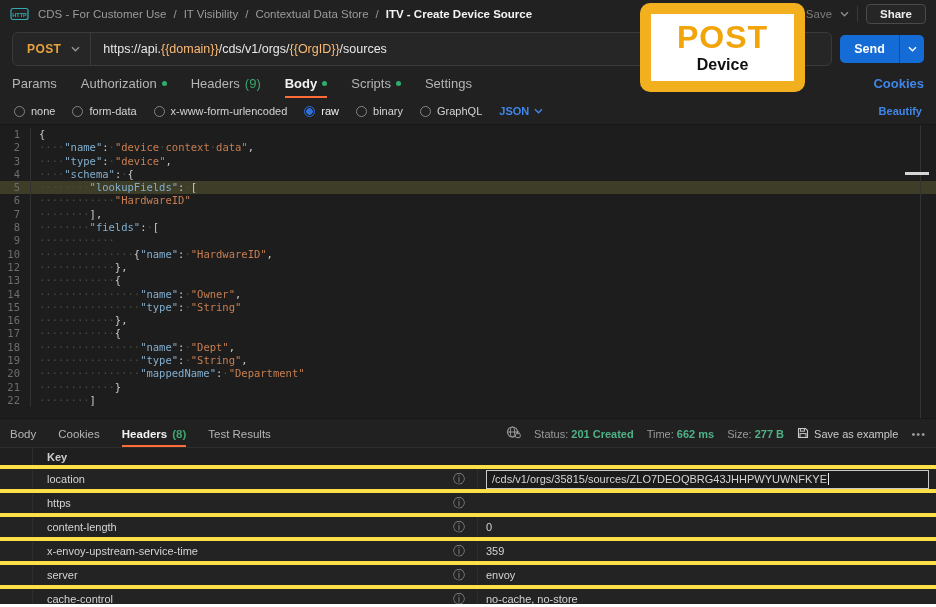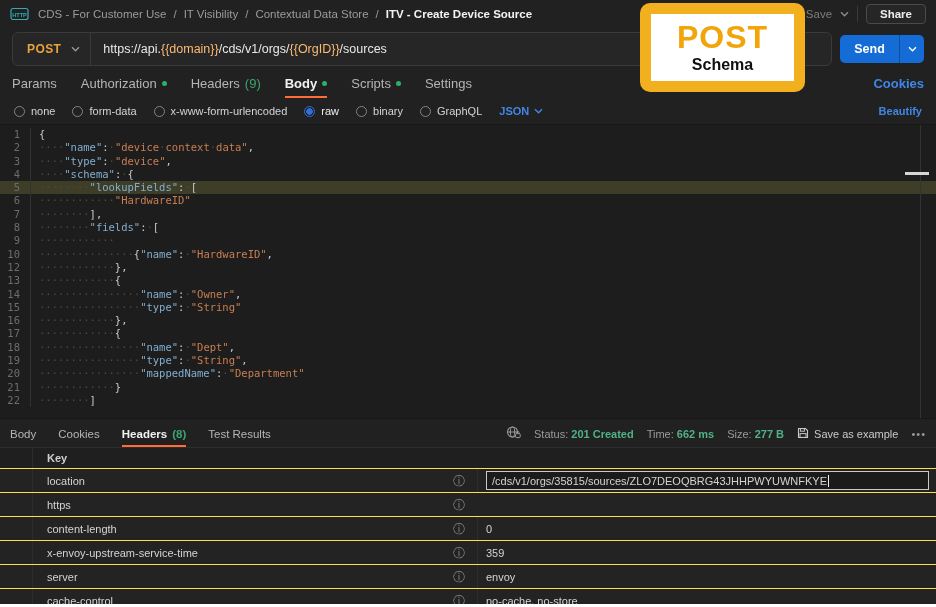--- a/index.html
+++ b/index.html
@@ -64,21 +64,21 @@
   
   .resp-bar { display:flex; align-items:flex-end; height:28px; padding:0 10px; font-size:11.5px; color:#b5b5b5; }
   .resp-meta { margin-left:auto; display:flex; align-items:center; gap:13px; padding-bottom:6px; font-size:11px; color:#9a9a9a; }
   .meta-pair { white-space:nowrap; }
   .meta-val { color:#4fb286; font-weight:600; }
   .save-ex { display:flex; align-items:center; gap:5px; color:#c9c9c9; }
   .more-dots { color:#9a9a9a; font-size:11px; letter-spacing:1px; }
 
   
   .tbl { border-top:1px solid #2d2d2d; font-size:11px; color:#d4d4d4; }
-  .tr { display:flex; align-items:center; height:24px; border-bottom:1px solid #fde047; background:#232323; }
+  .tr { display:flex; align-items:center; height:24px; border-bottom:4px solid #fde047; background:#232323; }
   .tr.head { height:21px; background:#1f1f1f; color:#cfcfcf; font-weight:700; }
   .td-sp { flex:0 0 33px; height:100%; border-right:1px solid #2d2d2d; }
   .td-key { flex:0 0 444px; height:100%; display:flex; align-items:center; padding-left:14px; }
   .info-i { margin-left:auto; margin-right:12px; color:#8a8a8a; font-size:12px; line-height:1; }
   .td-val { flex:1; height:100%; display:flex; align-items:center; padding-left:8px; border-left:1px solid #2d2d2d; overflow:hidden; }
   .val-box { flex:1; display:flex; align-items:center; border:1px solid #c9c9c9; background:#1b1b1b; height:19px; padding:0 5px; margin-right:7px; white-space:nowrap; }
   .caret { width:1px; height:12px; background:#efefef; margin-left:1px; }
 
   
   .badge { position:absolute; left:640px; top:3px; width:165px; height:89px; background:#f2b01e; border-radius:10px; z-index:50; }
@@ -334,18 +334,18 @@
             <span class="info-i">ⓘ</span>
           </span>
           <span class="td-val">no-cache, no-store</span>
         </div>
       </div>
   </div>
 
   <div class="badge">
     <div class="badge-inner">
       <div class="badge-title">POST</div>
-      <div class="badge-sub">Schema</div>
+      <div class="badge-sub">Device</div>
     </div>
   </div>
 
   <div class="bottom-strip"></div>
 </div>
 
 </body></html>

